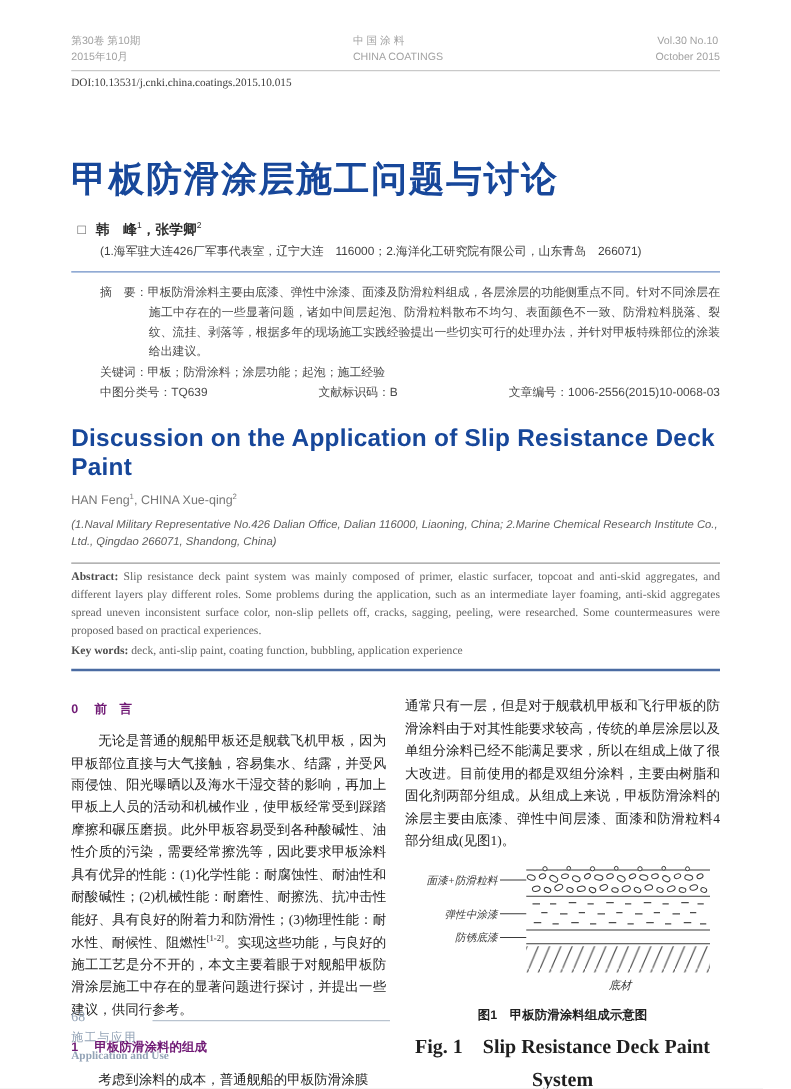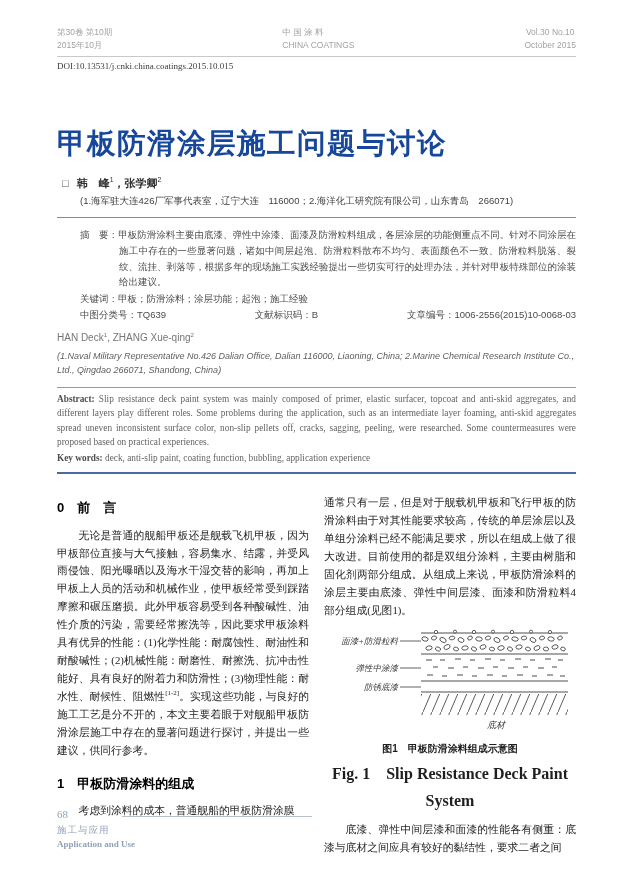--- a/index.html
+++ b/index.html
@@ -35,22 +35,22 @@
   .rule-thin { border:none; border-top:1px solid #9a9a9a; margin:9px 0 0 0; }
   .abstract-en { margin-top:4px; font-size:9.3px; color:#636363; text-align:justify; line-height:1.55;
     font-family:"Liberation Serif","DejaVu Serif",serif; }
   .abstract-en b { color:#4e4e4e; }
   .kw-en { margin-top:1px; }
   .rule-thick { border:none; border-top:2.5px solid #4a6ba2; margin:7px 0 0 0; }
   
   .columns { display:flex; gap:15px; margin-top:20px; }
   .col { width:252px; font-family:"Liberation Serif","DejaVu Serif",serif;
     font-size:10.8px; line-height:1.66; color:#242424; text-align:justify; }
-  .sec-head { color:#000000; font-family:"Liberation Sans","DejaVu Sans",sans-serif;
-    font-weight:bold; font-size:13px; margin:3px 0 8px 0; }
+  .sec-head { color:#701a75; font-family:"Liberation Sans","DejaVu Sans",sans-serif;
+    font-weight:bold; font-size:10px; margin:3px 0 8px 0; }
   .sec-head .num { margin-right:13px; }
   .sec-head.second { margin-top:13px; }
   .body-para { margin:0; text-indent:2em; }
   .ref-sup { vertical-align:super; font-size:0.65em; }
   
   .figure { margin:8px 0 2px 0; }
   .fig-label { font-size:8.5px; font-style:italic; fill:#3a3a3a;
     font-family:"Liberation Serif","DejaVu Serif",serif; }
   .fig-base-label { font-size:9px; font-style:italic; fill:#3a3a3a;
     font-family:"Liberation Serif","DejaVu Serif",serif; }
@@ -98,22 +98,23 @@
   <div class="abstract-block">
     <div class="abs-hang"><span>摘　要：</span><span>甲板防滑涂料主要由底漆、弹性中涂漆、面漆及防滑粒料组成，各层涂层的功能侧重点不同。针对不同涂层在施工中存在的一些显著问题，诸如中间层起泡、防滑粒料散布不均匀、表面颜色不一致、防滑粒料脱落、裂纹、流挂、剥落等，根据多年的现场施工实践经验提出一些切实可行的处理办法，并针对甲板特殊部位的涂装给出建议。</span></div>
     <div class="kw-line"><span>关键词：</span><span>甲板；防滑涂料；涂层功能；起泡；施工经验</span></div>
     <div class="meta-row">
       <span>中图分类号：TQ639</span>
       <span>文献标识码：B</span>
       <span>文章编号：1006-2556(2015)10-0068-03</span>
     </div>
   </div>
 
+  <div class="title-en">Discussion on the Application of Slip Resistance Deck Paint</div>
   <div class="authors-en">
-    <span>HAN Deck</span><span class="sup">1</span><span>, </span><span>ZHANG Xue-qing</span><span class="sup">2</span>
+    <span>HAN Feng</span><span class="sup">1</span><span>, </span><span>CHINA Xue-qing</span><span class="sup">2</span>
   </div>
   <div class="affil-en">(1.Naval Military Representative No.426 Dalian Office, Dalian 116000, Liaoning, China; 2.Marine Chemical Research Institute Co., Ltd., Qingdao 266071, Shandong, China)</div>
   <hr class="rule-thin">
   <div class="abstract-en"><b>Abstract:</b><span> Slip resistance deck paint system was mainly composed of primer, elastic surfacer, topcoat and anti-skid aggregates, and different layers play different roles. Some problems during the application, such as an intermediate layer foaming, anti-skid aggregates spread uneven inconsistent surface color, non-slip pellets off, cracks, sagging, peeling, were researched. Some countermeasures were proposed based on practical experiences.</span></div>
   <div class="abstract-en kw-en"><b>Key words:</b><span> deck, anti-slip paint, coating function, bubbling, application experience</span></div>
   <hr class="rule-thick">
 
   <div class="columns">
     <div class="col">
       <div class="sec-head">

